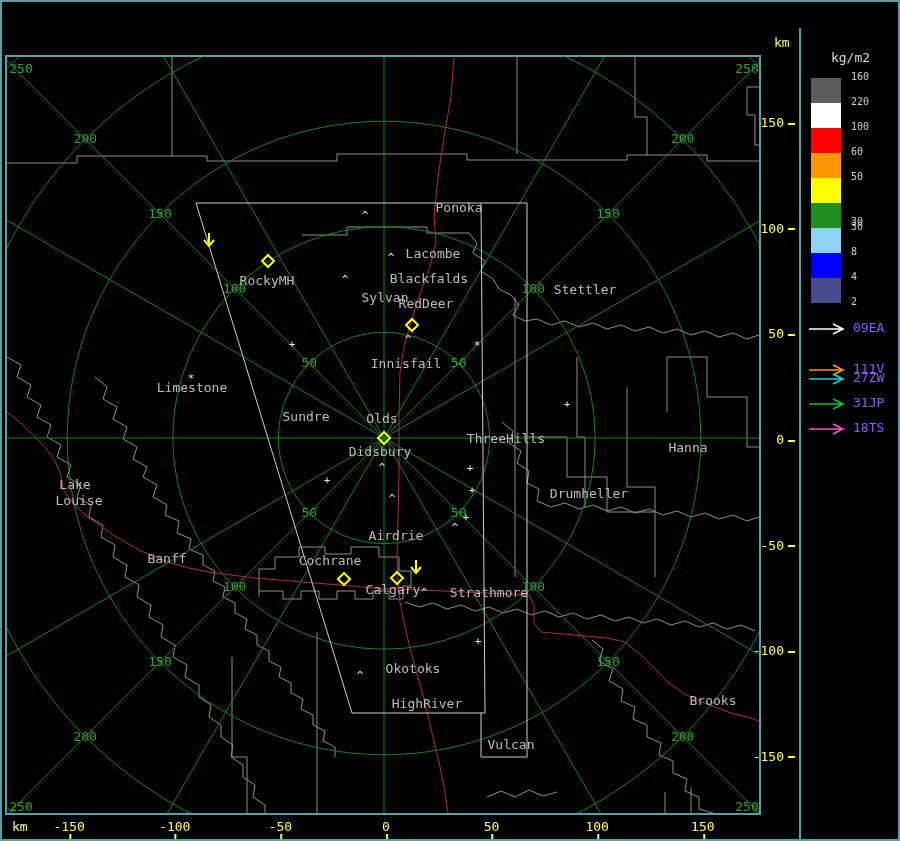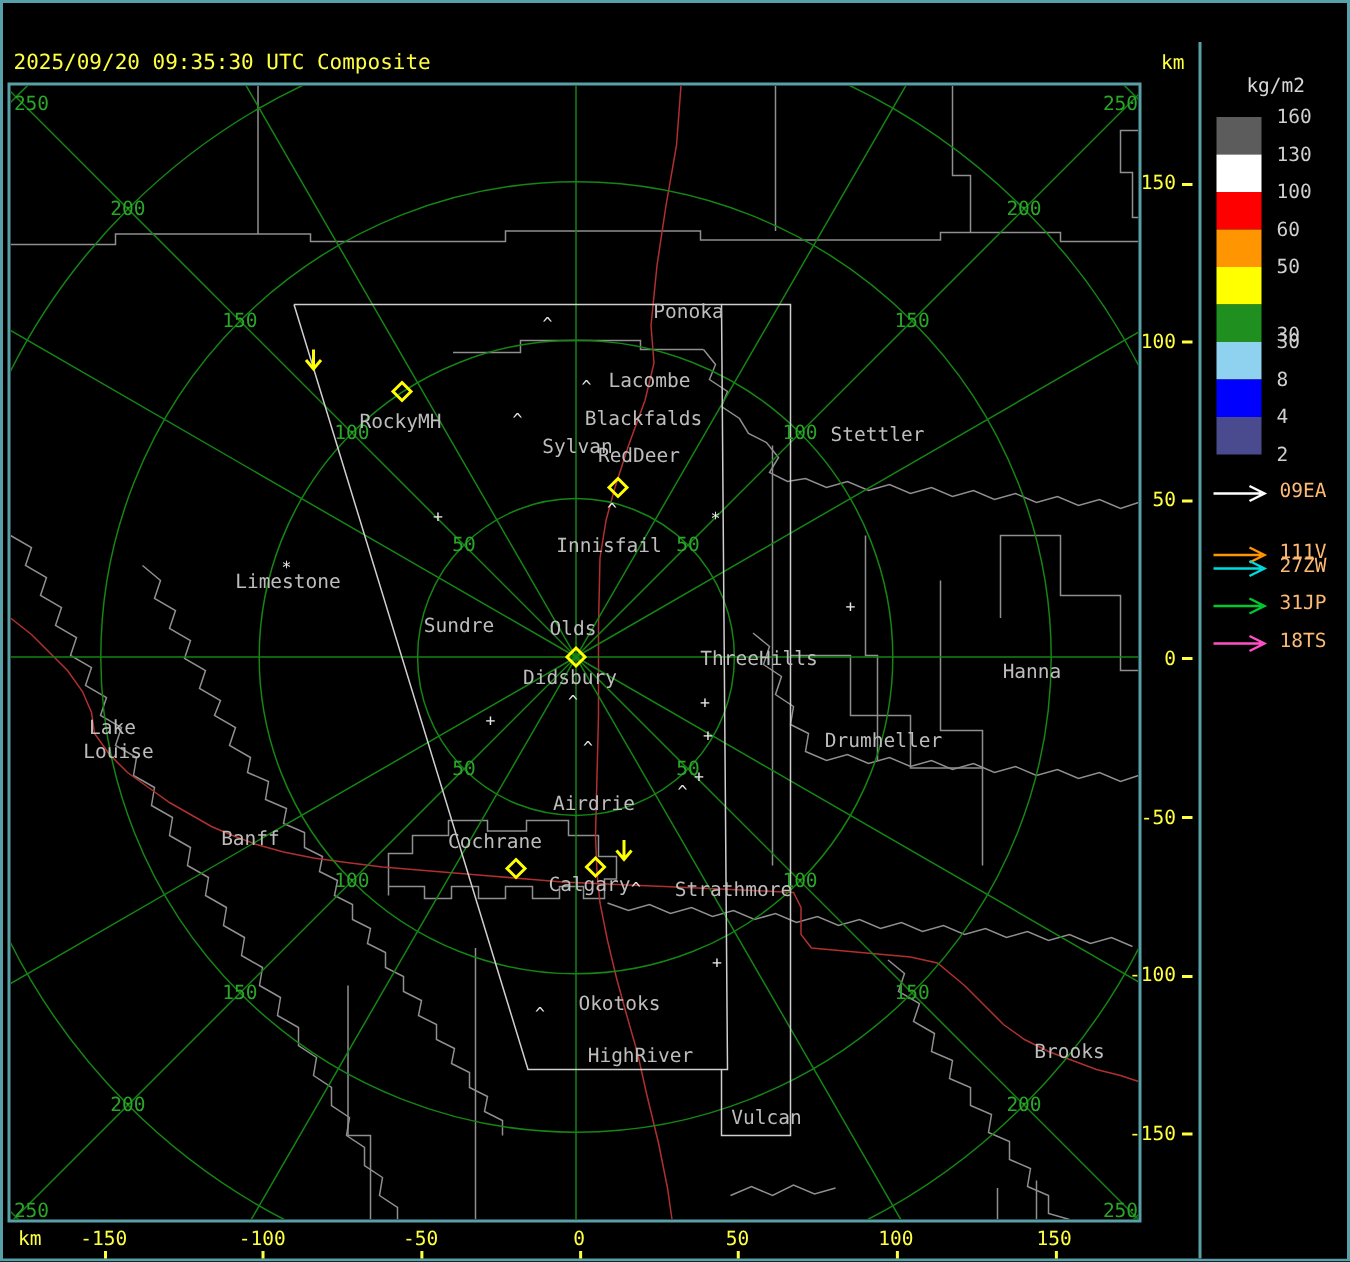--- a/index.html
+++ b/index.html
@@ -19,30 +19,29 @@
   .rtick i{display:inline-block;width:7px;height:2px;background:#ffff42;vertical-align:middle;margin-left:4px;}
   .baxis{position:absolute;left:0;top:813px;width:795px;height:26px;}
   .baxis .km{position:absolute;left:10px;top:4px;color:#ffff42;font-size:13px;}
   .btick{position:absolute;top:4px;color:#ffff42;font-size:13px;transform:translateX(-50%);}
   .btick i{position:absolute;left:50%;top:15px;width:2px;height:7px;background:#ffff42;}
   .panel{position:absolute;top:26px;right:0;width:99px;height:840px;
        border-left:2px solid #58a0a8;box-sizing:border-box;background:#000;}
   .panel .unit{position:absolute;left:0;top:22px;width:99px;text-align:center;
        color:#d8d8d8;font-size:13px;}
   .swatch{position:absolute;left:10px;width:30px;height:25px;}
-  .slab{position:absolute;left:50px;color:#cfcfcf;font-size:13px;}
+  .slab{position:absolute;left:50px;color:#cfcfcf;font-size:10px;}
   .trow{position:absolute;left:4px;width:92px;height:24px;}
   .trow svg{position:absolute;left:2px;top:6px;}
-  .trow span{position:absolute;left:48px;top:3px;color:#fdba74;font-size:13px;}
+  .trow span{position:absolute;left:48px;top:3px;color:#8b5cf6;font-size:13px;}
 </style>
 </head>
 <body>
 
 <div class="win">
-  <div class="timestamp">2025/09/20 09:35:30 UTC Composite</div>
   <div class="km-top">km</div>
 
   <div class="map">
     <svg id="map-svg" width="752" height="756" viewBox="0 0 752 756">
         <polyline points="0 106 70 106 70 99 200 99 200 104 330 104 330 97 460 97 460 103 620 103 620 98 700 98 700 104 752 104" fill="none" stroke="#8f8f8f" stroke-width="1"></polyline>
         <polyline points="165 0 165 99" fill="none" stroke="#8f8f8f" stroke-width="1"></polyline>
         <polyline points="510 0 510 97" fill="none" stroke="#8f8f8f" stroke-width="1"></polyline>
         <polyline points="628 0 628 60 640 60 640 98" fill="none" stroke="#8f8f8f" stroke-width="1"></polyline>
         <polyline points="295 178 340 178 340 170 420 170 420 176 462 176" fill="none" stroke="#8f8f8f" stroke-width="1"></polyline>
         <polyline points="462 176 470 186 466 196 478 204 474 214 486 222 492 232 504 238 512 248 506 258 518 264 530 262 544 268 558 264 572 270 586 266 600 272 614 268 628 274 642 270 656 276 670 272 684 278 698 274 712 280 726 276 740 282 752 278" fill="none" stroke="#8f8f8f" stroke-width="1"></polyline>
@@ -190,21 +189,21 @@
         <div class="swatch" style="top: 50px; background: rgb(92, 92, 92);"></div>
         <div class="swatch" style="top: 75px; background: rgb(255, 255, 255);"></div>
         <div class="swatch" style="top: 100px; background: rgb(255, 0, 0);"></div>
         <div class="swatch" style="top: 125px; background: rgb(255, 149, 0);"></div>
         <div class="swatch" style="top: 150px; background: rgb(255, 255, 0);"></div>
         <div class="swatch" style="top: 175px; background: rgb(31, 143, 31);"></div>
         <div class="swatch" style="top: 200px; background: rgb(143, 210, 239);"></div>
         <div class="swatch" style="top: 225px; background: rgb(0, 0, 255);"></div>
         <div class="swatch" style="top: 250px; background: rgb(74, 74, 143);"></div>
         <div class="slab" style="top: 43px;">160</div>
-        <div class="slab" style="top: 68px;">130</div>
+        <div class="slab" style="top: 68px;">220</div>
         <div class="slab" style="top: 93px;">100</div>
         <div class="slab" style="top: 118px;">60</div>
         <div class="slab" style="top: 143px;">50</div>
         <div class="slab" style="top: 168px; margin-top: 20px;">30</div>
         <div class="slab" style="top: 193px;">30</div>
         <div class="slab" style="top: 218px;">8</div>
         <div class="slab" style="top: 243px;">4</div>
         <div class="slab" style="top: 268px;">2</div>
       </div>
     <div id="tracks">

